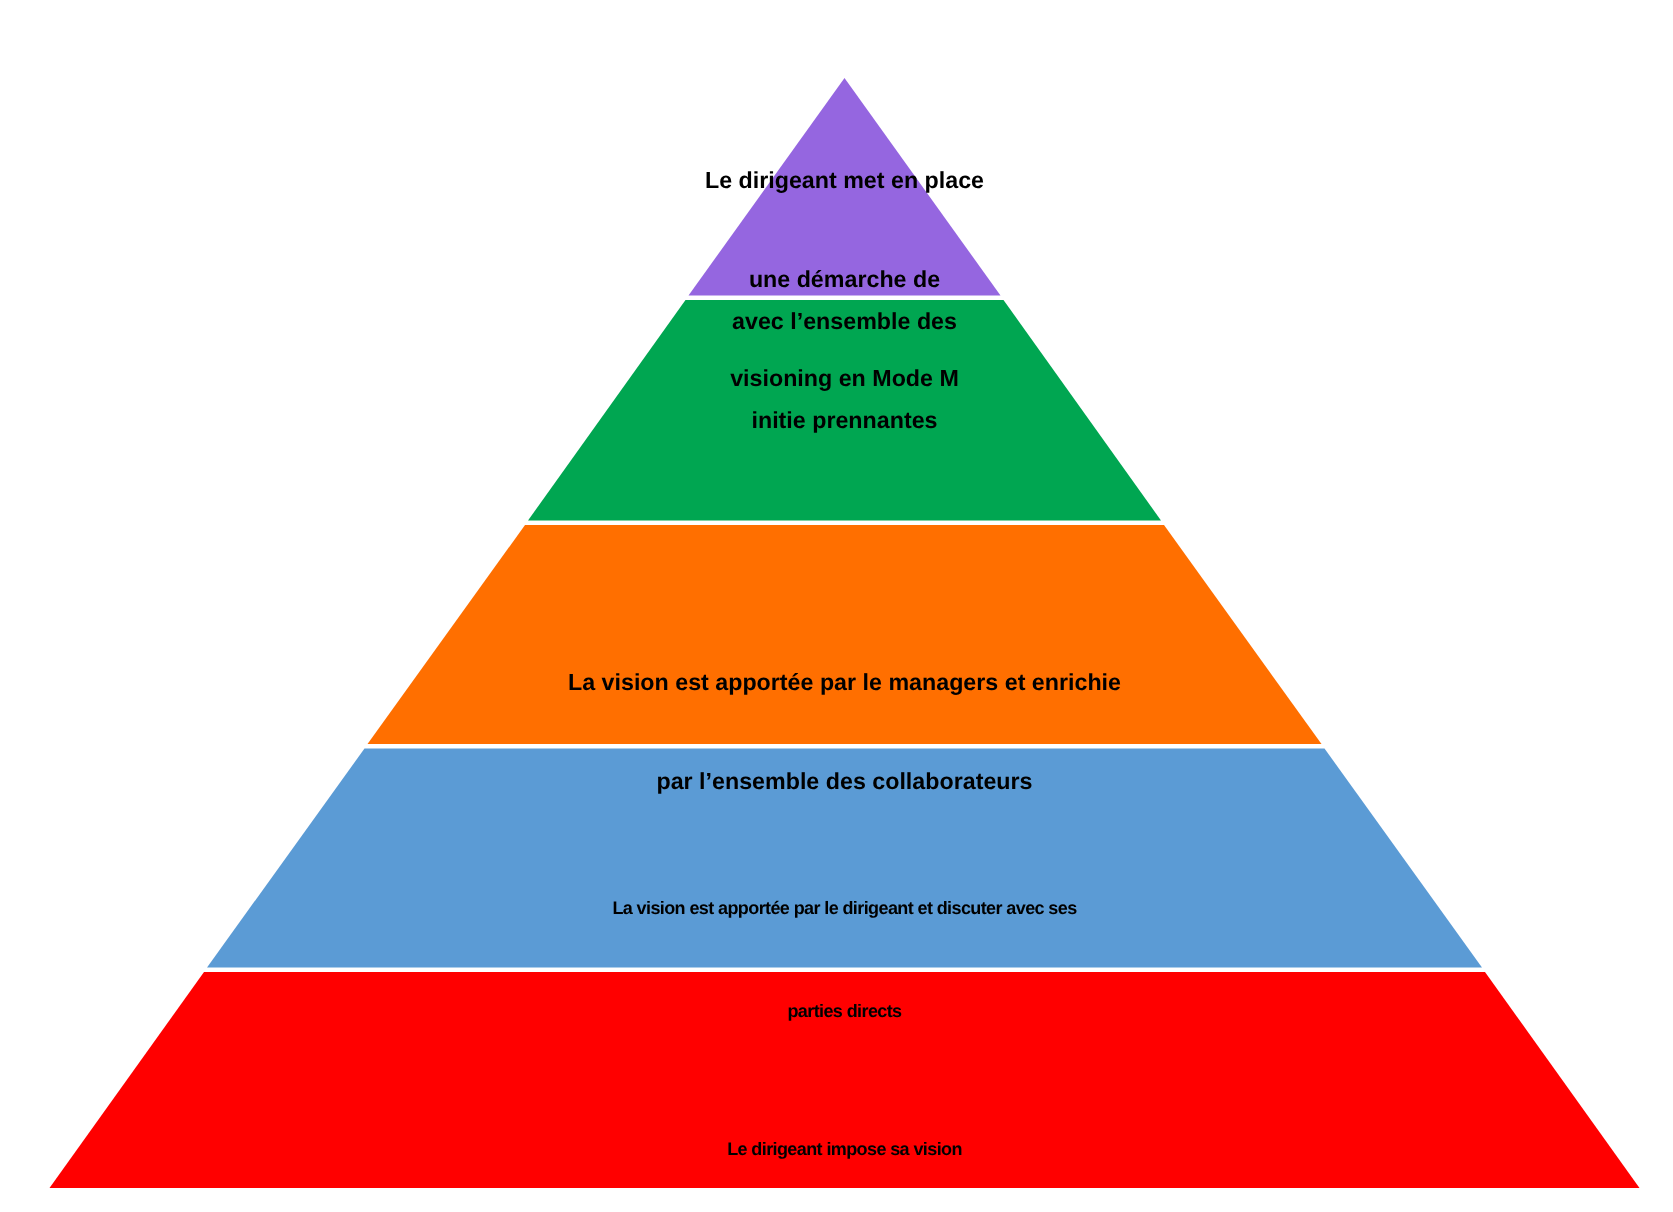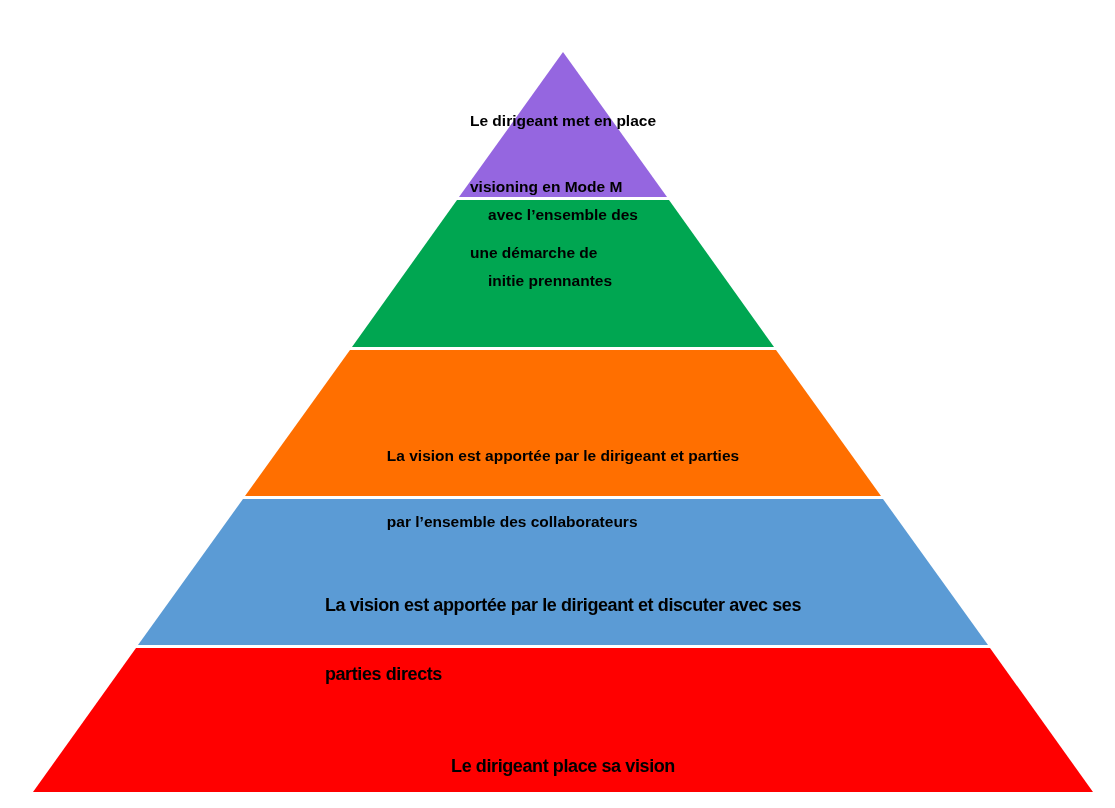--- a/index.html
+++ b/index.html
@@ -10,65 +10,65 @@
     height: 808px;
     background: #ffffff;
     overflow: hidden;
   }
   .canvas svg { position: absolute; left: 0; top: 0; }
   .label {
     position: absolute;
     left: 563px;
     transform: translateX(-50%);
     width: max-content;
-    text-align: left;
+    text-align: center;
     font-weight: bold;
     color: #000000;
     font-size: 15.5px;
     line-height: 22px;
     white-space: pre;
   }
   .label.condensed {
-    font-size: 18px;
+    font-size: 12px;
     letter-spacing: -0.4px;
     line-height: 23px;
   }
 </style>
 </head>
 <body>
 
 <div class="canvas">
 
   <svg width="1115" height="808" viewBox="0 0 1115 808" aria-hidden="true">
     <polygon points="563,52 667,197 459,197" fill="#9566E0"></polygon>
     <polygon points="457,200 669,200 774,347 352,347" fill="#00A651"></polygon>
     <polygon points="350,350 776,350 881,496 245,496" fill="#FF6F00"></polygon>
     <polygon points="243,499 883,499 988,645 138,645" fill="#5B9BD5"></polygon>
     <polygon points="136,648 990,648 1093,792 33,792" fill="#FF0000"></polygon>
   </svg>
 
   <div class="label" style="top:66px">
     <div>Le dirigeant met en place</div>
+    <div>une démarche de</div>
     <div>visioning en Mode M</div>
-    <div>une démarche de</div>
   </div>
 
   <div class="label" style="top:160px">
     <div>avec l’ensemble des</div>
     <div>initie prennantes</div>
   </div>
 
 
   <div class="label" style="top:401px">
-    <div>La vision est apportée par le dirigeant et parties</div>
+    <div>La vision est apportée par le managers et enrichie</div>
     <div>par l’ensemble des collaborateurs</div>
   </div>
 
   <div class="label condensed" style="top:548px">
     <div>La vision est apportée par le dirigeant et discuter avec ses</div>
     <div>parties directs</div>
   </div>
 
   <div class="label condensed" style="top:709px">
-    <div>Le dirigeant place sa vision</div>
+    <div>Le dirigeant impose sa vision</div>
   </div>
 
 </div>
 
 </body></html>

